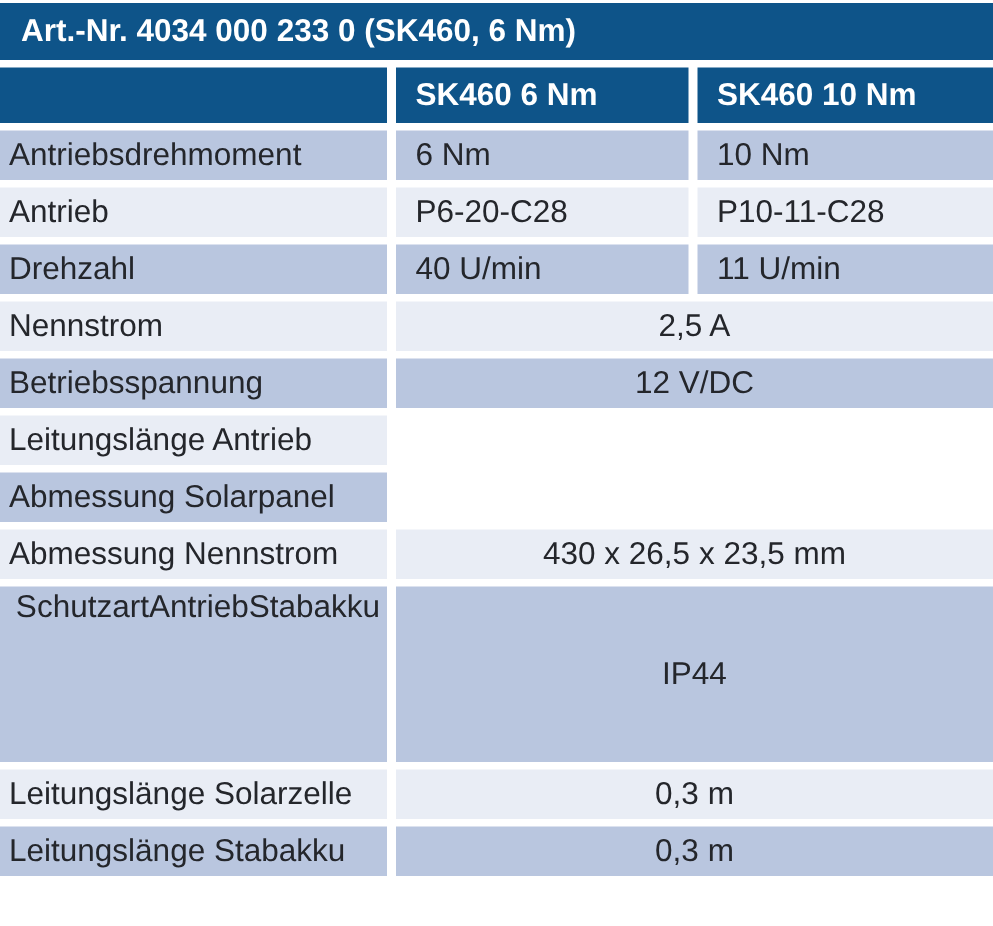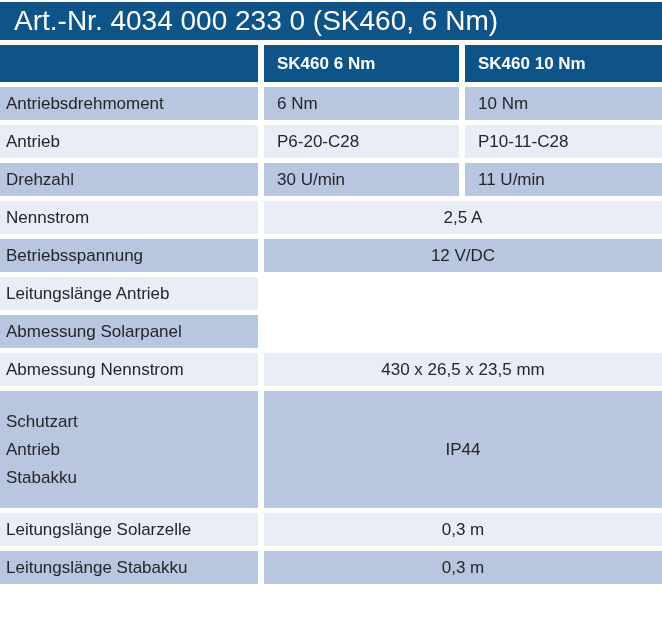--- a/index.html
+++ b/index.html
@@ -8,53 +8,53 @@
     width: 662px; height: 617px; overflow: hidden;
     font-family: "Liberation Sans", sans-serif;
     color: #24262b;
   }
   .page { padding-top: 2px; width: 662px; }
 
   
   .bar {
     height: 38px; width: 662px;
     background: #0e5489; color: #ffffff;
-    font-weight: normal; font-size: 28px;
+    font-weight: bold; font-size: 21px;
     display: flex; align-items: center;
     padding-left: 14px;
   }
   .bar.first  { margin-bottom: 5px; }
   .bar.second { margin-bottom: 6px; }
 
   
   .grid-row { display: grid; column-gap: 6px; margin-bottom: 5px; }
   .cols3 { grid-template-columns: 258px 195px 197px; }
   .cols2 { grid-template-columns: 258px 398px; }
 
   .cell {
     display: flex; align-items: center;
-    font-size: 17px; overflow: hidden;
+    font-size: 21px; overflow: hidden;
   }
   .header-row { height: 37px; }
   .header-row .cell {
     background: #0e5489; color: #ffffff; font-weight: bold;
     padding-left: 13px;
   }
   .row  { height: 33px; }
   .tall { height: 117px; }
 
   .dark  .cell { background: #b9c6df; }
   .light .cell { background: #e9edf5; }
 
   .label { padding-left: 6px; }
   .value { padding-left: 13px; }
   .value-span { justify-content: center; padding-left: 0; }
 
   .multiline {
-    flex-direction: column; align-items: flex-start; justify-content: center;
+    flex-direction: row; align-items: flex-start; justify-content: center;
     line-height: 28px;
   }
 </style>
 </head>
 <body>
 
 <div class="page">
 
   <div class="bar first">
     <span>Art.-Nr. 4034 000 233 0 (SK460, 6 Nm)</span>
@@ -74,21 +74,21 @@
   </div>
 
   <div class="grid-row cols3 row light">
     <div class="cell label">Antrieb</div>
     <div class="cell value">P6-20-C28</div>
     <div class="cell value">P10-11-C28</div>
   </div>
 
   <div class="grid-row cols3 row dark">
     <div class="cell label">Drehzahl</div>
-    <div class="cell value">30 U/min</div>
+    <div class="cell value">40 U/min</div>
     <div class="cell value">11 U/min</div>
   </div>
 
   <div class="grid-row cols2 row light">
     <div class="cell label">Nennstrom</div>
     <div class="cell value-span">2,5 A</div>
   </div>
 
   <div class="grid-row cols2 row dark">
     <div class="cell label">Betriebsspannung</div>

